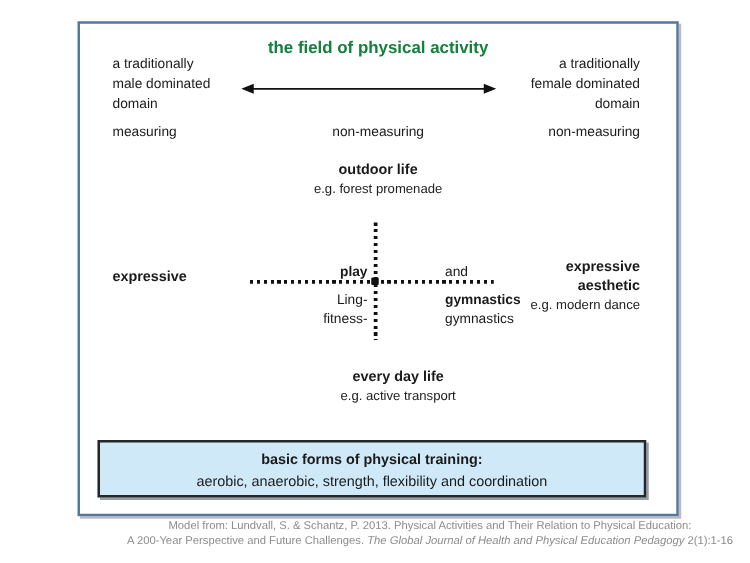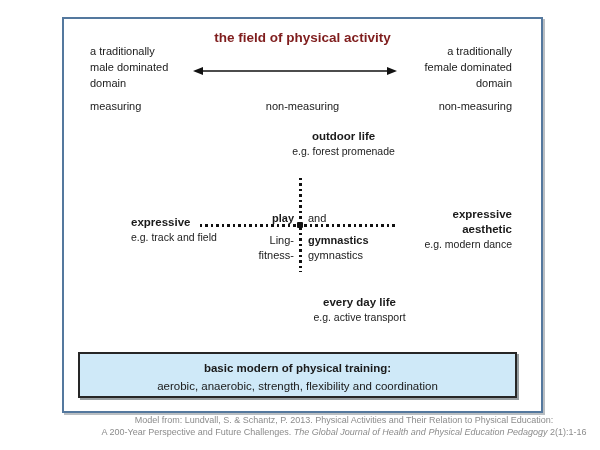--- a/index.html
+++ b/index.html
@@ -10,47 +10,47 @@
     color:#1a1a1a;
   }
   .frame{
     position:absolute;left:62px;top:17px;width:481px;height:396px;
     box-sizing:border-box;border:2px solid #54789e;background:#ffffff;
     box-shadow:2px 2px 0 #b9bec2;
   }
   .abs{position:absolute;}
   .diagram-title{
     top:11px;left:0;width:100%;text-align:center;
-    font-weight:bold;font-size:13.5px;color:#7f1d1d;
+    font-weight:bold;font-size:13.5px;color:#15803d;
   }
   .blk{font-size:11px;line-height:16px;}
   .top-left{left:26px;top:24px;text-align:left;}
   .top-right{right:29px;top:24px;text-align:right;}
   .arrow-svg{left:129px;top:46px;}
   .meas{top:79px;font-size:11px;line-height:16px;text-align:right;}
   .meas-left{left:26px;}
   .meas-center{left:0;width:100%;text-align:center;}
   .meas-right{right:29px;text-align:right;}
-  .q{font-size:11px;line-height:15px;margin-left:41px;}
+  .q{font-size:11px;line-height:15px;}
   .q .lbl{font-weight:bold;font-size:11.5px;}
   .q .eg{font-size:10.5px;color:#222;}
   .q-top{top:110px;left:0;width:100%;text-align:center;}
   .q-left{left:26px;top:196px;text-align:left;}
   .q-right{right:29px;top:188px;text-align:right;}
   .q-bottom{top:276px;left:16px;width:100%;text-align:center;}
   .vline{
     left:235px;top:159px;width:3px;height:94px;
     background:repeating-linear-gradient(to bottom,#111 0px,#111 2.5px,transparent 2.5px,transparent 5.5px);
   }
   .hline{
     left:136px;top:205px;width:195px;height:3px;
     background:repeating-linear-gradient(to right,#111 0px,#111 2.5px,transparent 2.5px,transparent 5.5px);
   }
   .cross-dot{left:233px;top:203px;width:6px;height:6px;background:#111;border-radius:1px;}
-  .cross-row{left:0;width:100%;display:flex;font-size:11px;line-height:15px;}
+  .cross-row{left:0;width:100%;display:flex;font-size:11px;line-height:15px;gap:48px;}
   .cross-row .l{width:237px;text-align:right;padding-right:7px;box-sizing:border-box;}
   .cross-row .r{flex:1;text-align:left;padding-left:7px;}
   .row-play{top:192px;}
   .row-ling{top:214px;}
   .row-fitness{top:229px;}
   .b{font-weight:bold;}
   .training-box{
     left:14px;top:333px;width:439px;height:46px;box-sizing:border-box;
     background:#cfe9f8;border:2px solid #262626;text-align:center;
     box-shadow:2px 2px 0 rgba(66,78,84,0.55);
@@ -110,36 +110,35 @@
     <span class="l">Ling-</span>
     <span class="r b">gymnastics</span>
   </div>
   <div class="abs cross-row row-fitness">
     <span class="l">fitness-</span>
     <span class="r">gymnastics</span>
   </div>
 
   <div class="abs q q-left">
     <div class="lbl">expressive</div>
-    <div class="eg">e.g. track and field</div>
   </div>
 
   <div class="abs q q-right">
     <div class="lbl">expressive</div>
     <div class="lbl">aesthetic</div>
     <div class="eg">e.g. modern dance</div>
   </div>
 
   <div class="abs q q-bottom">
     <div class="lbl">every day life</div>
     <div class="eg">e.g. active transport</div>
   </div>
 
   <div class="abs training-box">
-    <div class="t1">basic modern of physical training:</div>
+    <div class="t1">basic forms of physical training:</div>
     <div class="t2">aerobic, anaerobic, strength, flexibility and coordination</div>
   </div>
 
 </div>
 
 <div class="caption">
   <div>Model from: Lundvall, S. &amp; Schantz, P. 2013. Physical Activities and Their Relation to Physical Education:</div>
   <div><span>A 200-Year Perspective and Future Challenges. </span><i>The Global Journal of Health and Physical Education Pedagogy</i><span> 2(1):1-16</span></div>
 </div>
 

